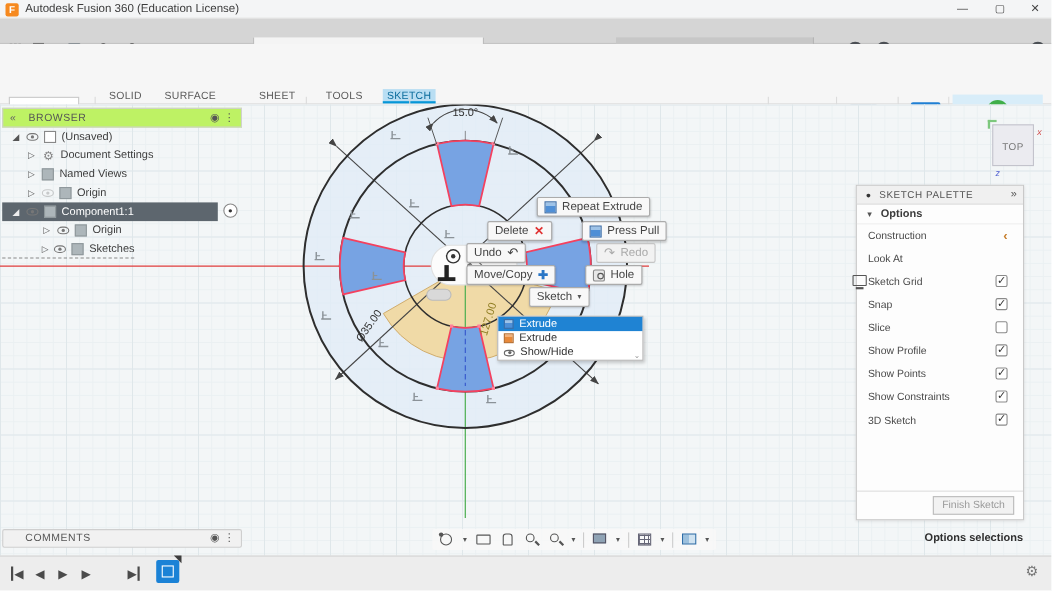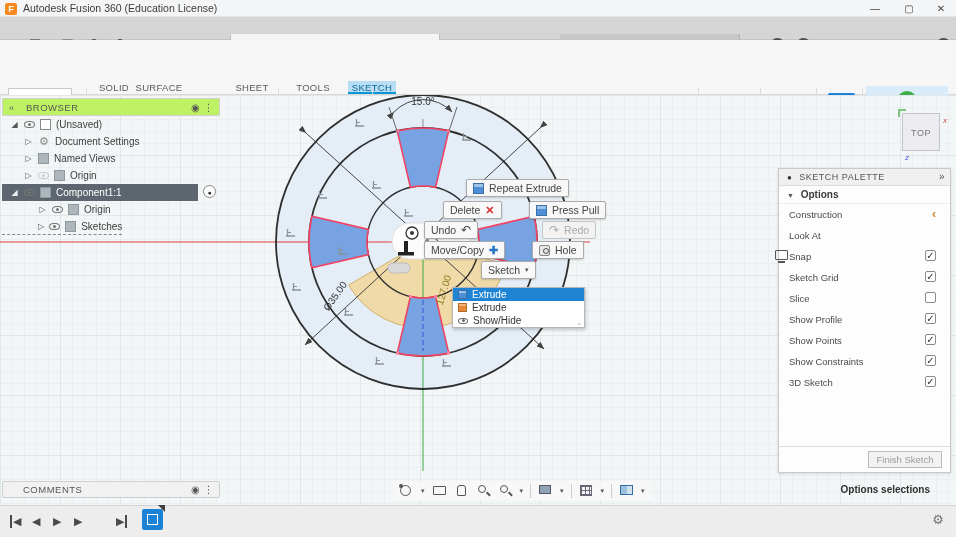--- a/index.html
+++ b/index.html
@@ -105,21 +105,21 @@
   .sub-scroll { position:absolute; right:2px; bottom:0; font-size:7px; color:#999; }
 
   
   #viewcube { left:902px; top:113px; width:38px; height:38px; background:#ebebf0; border:1px solid #c3c3cc;
               font-size:9px; color:#777; text-align:center; line-height:38px; letter-spacing:.5px; }
   #vc-corner { left:898px; top:109px; width:8px; height:8px; border-left:2px solid #7dc87d; border-top:2px solid #7dc87d; }
   #vc-x { left:943px; top:116px; font-size:8px; color:#d04a4a; font-style:italic; }
   #vc-z { left:905px; top:153px; font-size:8px; color:#4a5ad0; font-style:italic; }
 
   
-  #palette { left:778px; top:168px; width:173px; height:305px; background:#fdfdfd; border:1px solid #c9c9c9; box-shadow:0 1px 3px rgba(0,0,0,.12); }
+  #palette { left:778px; top:168px; width:153px; height:305px; background:#fdfdfd; border:1px solid #c9c9c9; box-shadow:0 1px 3px rgba(0,0,0,.12); }
   #palette-header { position:relative; height:17px; background:#f0f0f0; border-bottom:1px solid #ddd;
                     font-size:9px; color:#555; letter-spacing:.5px; line-height:16px; }
   #palette-header .dot { color:#333; font-size:8px; margin:0 4px 0 8px; }
   #palette-options { height:18px; font-size:10px; font-weight:bold; color:#3c3c3c; line-height:18px; padding-left:8px; border-bottom:1px solid #eee; }
   #palette-options .tw { font-size:7px; margin-right:4px; color:#555; }
   .pal-row { position:relative; height:21px; font-size:9.5px; color:#4a4a4a; line-height:21px; padding-left:10px; }
   .pal-ctl { position:absolute; right:14px; top:4px; }
   .checkbox { display:block; width:11px; height:11px; border:1px solid #8a8a8a; border-radius:2px; background:#fff;
               text-align:center; font-size:10px; line-height:10px; color:#333; }
   .checkbox[data-checked="true"]::after { content:"✓"; }
@@ -209,21 +209,21 @@
     <div class="abs circle-ic" id="help-ic">?</div>
   </div>
 
   <div class="abs" id="ribbon">
     <div class="abs" id="design-btn">
       <span>DESIGN</span>
       <span class="mini-caret">▾</span>
     </div>
 
     <div class="abs ws-tab" style="left:96px; width:36px;">SOLID</div>
-    <div class="abs ws-tab" style="left:134px; width:50px;">SURFACE</div>
+    <div class="abs ws-tab" style="left:148px; width:50px;">SURFACE</div>
     <div class="abs ws-tab" style="left:218px; width:68px;">SHEET METAL</div>
     <div class="abs ws-tab" style="left:294px; width:38px;">TOOLS</div>
     <div class="abs ws-tab active" style="left:348px; width:48px;">SKETCH</div>
 
     <div class="abs ribbon-divider" style="left:86px;"></div>
     <div class="abs ribbon-divider" style="left:278px;"></div>
     <div class="abs ribbon-divider" style="left:372px;"></div>
     <div class="abs ribbon-divider" style="left:698px;"></div>
     <div class="abs ribbon-divider" style="left:760px;"></div>
     <div class="abs ribbon-divider" style="left:816px;"></div>
@@ -435,21 +435,21 @@
       <span>Origin</span>
     </div>
     <div class="tree-row editing" style="padding-left:36px;">
       <span class="tw">▷</span>
       <span class="eye"></span>
       <span class="node-ic"></span>
       <span>Sketches</span>
     </div>
   </div>
 
-  <div class="abs mm-item" style="left:466px; top:179px;">
+  <div class="abs mm-item" style="left:488px; top:179px;">
     <span class="ex-ic"></span>
     <span>Repeat Extrude</span>
   </div>
   <div class="abs mm-item" style="left:443px; top:201px;">
     <span>Delete</span>
     <span class="red-x">✕</span>
   </div>
   <div class="abs mm-item" style="left:529px; top:201px;">
     <span class="ex-ic"></span>
     <span>Press Pull</span>
@@ -507,25 +507,25 @@
     </div>
     <div class="pal-row">
       <span>Construction</span>
       <span class="pal-ctl constr-g">‹</span>
     </div>
     <div class="pal-row">
       <span>Look At</span>
       <span class="pal-ctl monitor-ic"></span>
     </div>
     <div class="pal-row">
+      <span>Sketch Grid</span>
+      <span class="pal-ctl checkbox" data-checked="true"></span>
+    </div>
+    <div class="pal-row">
       <span>Snap</span>
-      <span class="pal-ctl checkbox" data-checked="true"></span>
-    </div>
-    <div class="pal-row">
-      <span>Sketch Grid</span>
       <span class="pal-ctl checkbox" data-checked="true"></span>
     </div>
     <div class="pal-row">
       <span>Slice</span>
       <span class="pal-ctl checkbox" data-checked="false"></span>
     </div>
     <div class="pal-row">
       <span>Show Profile</span>
       <span class="pal-ctl checkbox" data-checked="true"></span>
     </div>

